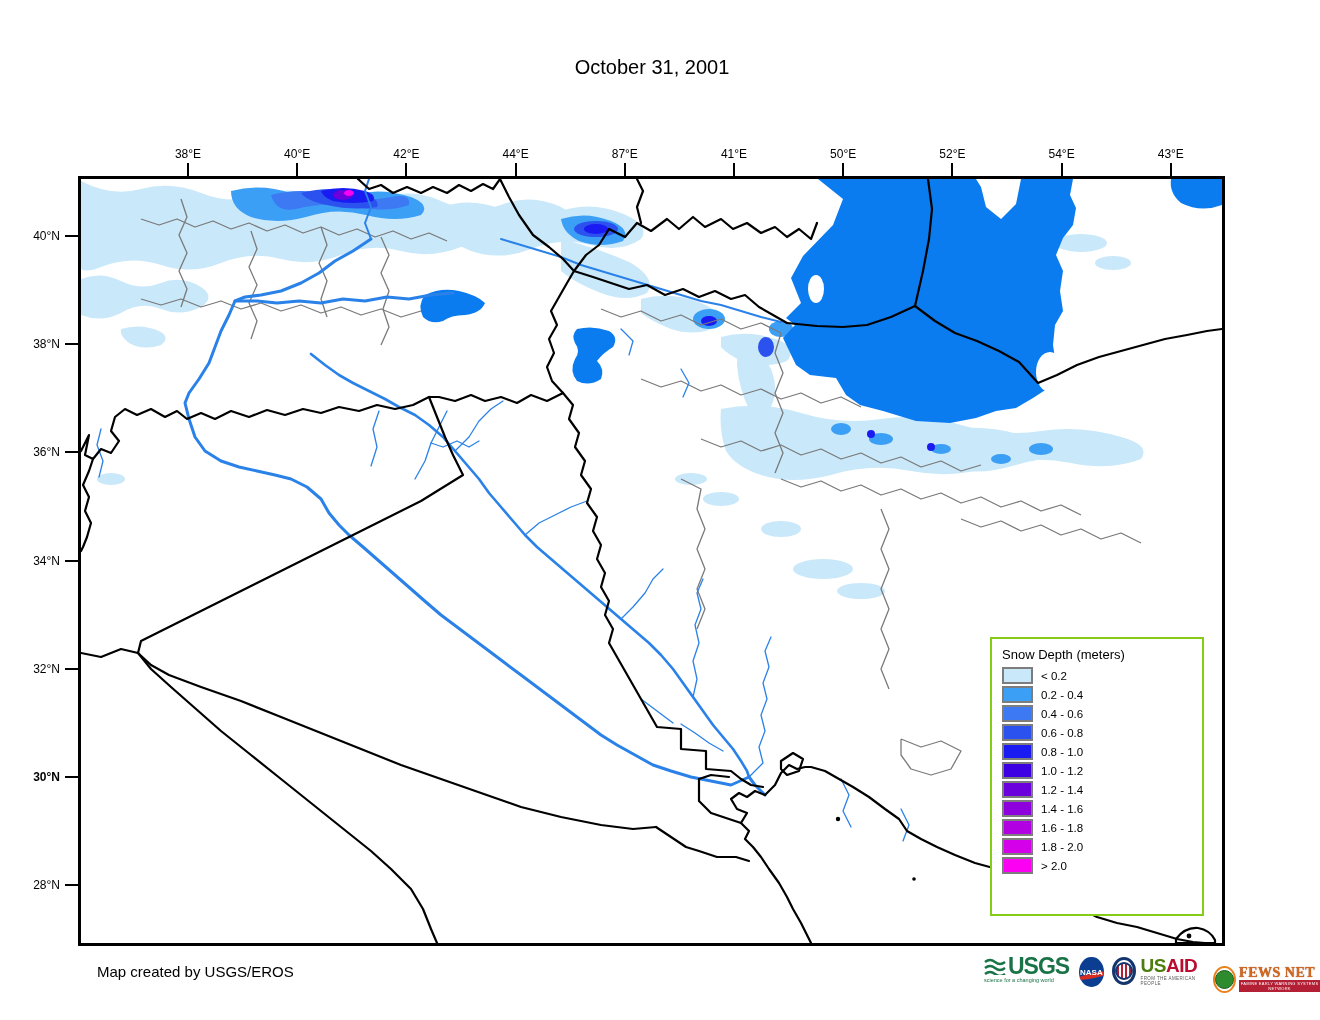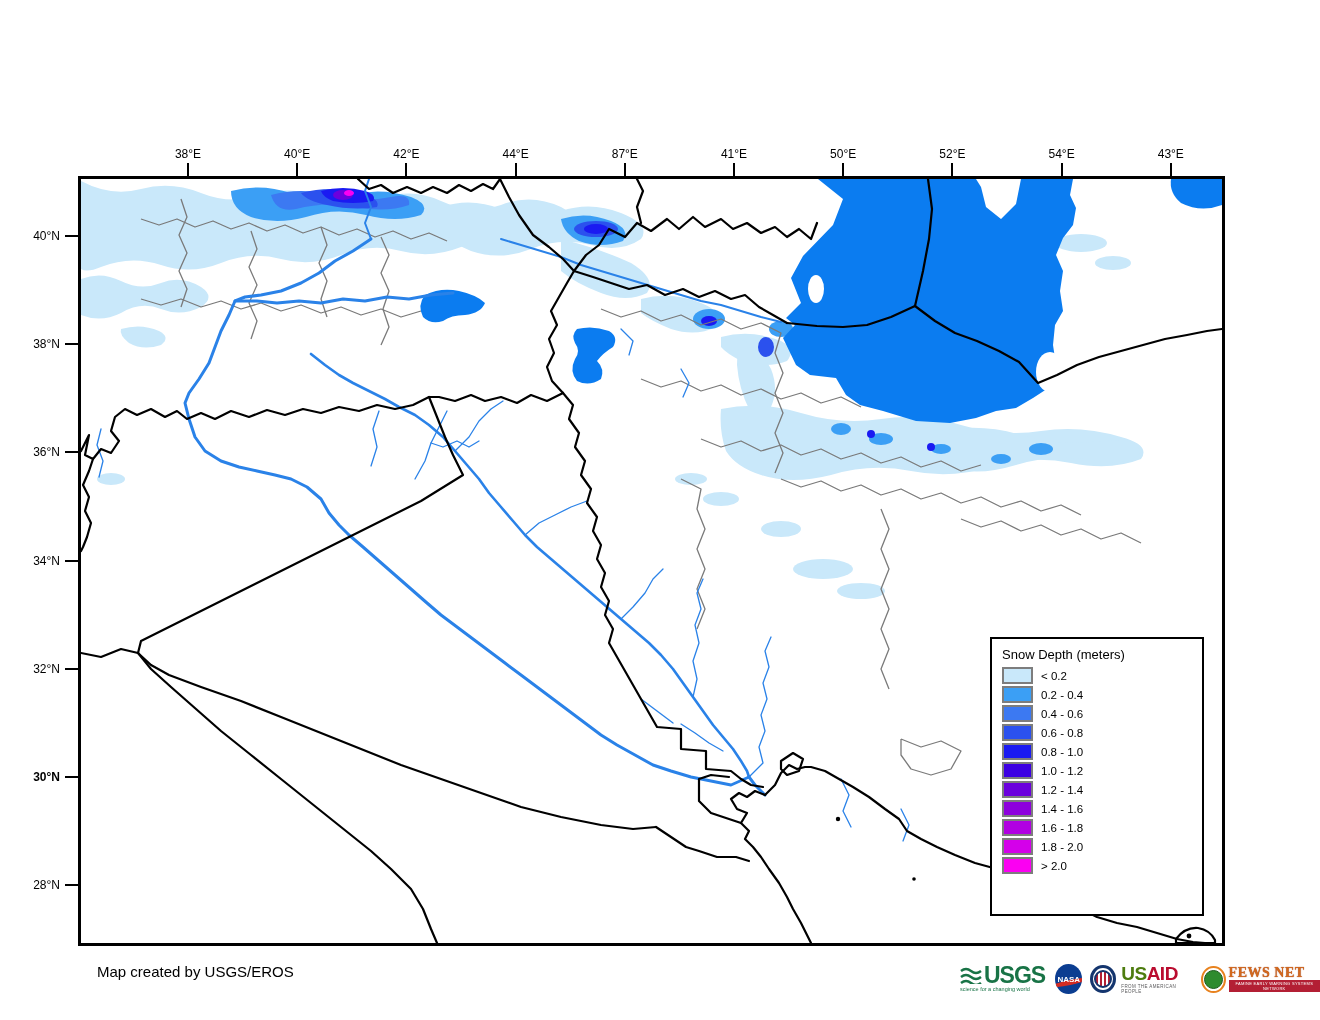--- a/index.html
+++ b/index.html
@@ -6,28 +6,28 @@
   body{width:1320px;height:1020px;position:relative;font-family:"Liberation Sans",sans-serif;overflow:hidden;}
   .hdr{position:absolute;left:0;top:44px;width:1304px;text-align:center;}
   .title{font-size:27px;font-weight:bold;color:#000;}
   .subtitle{font-size:20px;color:#000;margin-top:12px;}
   .map-frame{position:absolute;left:78px;top:176px;width:1141px;height:764px;border:3px solid #000;background:#fff;}
   .map-frame svg{position:absolute;left:0;top:0;}
   .tick-top{position:absolute;width:2px;height:13px;background:#000;top:163px;}
   .tick-left{position:absolute;width:13px;height:2px;background:#000;left:65px;}
   .lbl-top{position:absolute;top:147px;width:60px;margin-left:-30px;text-align:center;font-size:12px;color:#000;}
   .lbl-left{position:absolute;width:44px;text-align:right;left:16px;margin-top:-7px;font-size:12px;color:#000;}
-  .legend{position:absolute;left:990px;top:637px;width:214px;height:279px;background:#fff;border:2px solid #000000;box-sizing:border-box;z-index:5;}
+  .legend{position:absolute;left:990px;top:637px;width:214px;height:279px;background:#fff;border:2px solid #84cc16;box-sizing:border-box;z-index:5;}
   .legend-title{font-size:13px;color:#000;margin:8px 0 4px 10px;}
   .legend-row{display:flex;align-items:center;height:19px;margin-left:10px;}
   .sw{width:27px;height:13px;border:2px solid #7d7d7d;box-sizing:content-box;margin-right:8px;}
   .legend-row .ll{font-size:11.5px;color:#000;}
   .legend-attr{font-size:11.5px;color:#000;margin:6px 0 0 10px;line-height:14px;}
   .credit{position:absolute;left:97px;top:963px;font-size:15px;color:#000;}
-  .logos{position:absolute;left:960px;top:957px;height:44px;display:flex;align-items:center;}
+  .logos{position:absolute;left:984px;top:957px;height:44px;display:flex;}
   .usgs{display:flex;flex-direction:column;margin-right:10px;}
   .usgs-top{display:flex;align-items:flex-end;}
   .usgs-wave{width:22px;height:18px;margin-right:2px;}
   .usgs-name{font-size:23px;font-weight:bold;color:#187346;letter-spacing:-1px;line-height:18px;}
   .usgs-tag{font-size:5.5px;color:#187346;margin-top:2px;}
   .nasa{width:30px;height:30px;border-radius:50%;background:#0b3d91;color:#fff;display:flex;align-items:center;justify-content:center;font-size:8px;font-weight:bold;margin-right:8px;position:relative;overflow:hidden;}
   .nasa:after{content:"";position:absolute;left:-4px;top:16px;width:38px;height:5px;background:#d42c22;border-radius:50%;transform:rotate(-12deg);}
   .nasa span{position:relative;z-index:2;}
   .seal{width:28px;height:28px;border-radius:50%;background:#fff;border:3px solid #14356e;box-sizing:border-box;margin-right:5px;display:flex;align-items:center;justify-content:center;}
   .seal-in{width:14px;height:14px;border-radius:50%;background:repeating-linear-gradient(90deg,#b31f34 0 2px,#fff 2px 4px);border:2px solid #14356e;}
@@ -39,20 +39,21 @@
   .fews-globe{width:27px;height:27px;border-radius:50%;background:#ffffff;border:2px solid #e8821e;box-sizing:border-box;display:flex;align-items:center;justify-content:center;margin-right:3px;}
   .fews-globe i{display:block;width:17px;height:17px;border-radius:50%;background:#2e8b2e;border:1px solid #1d5c1d;}
   .fews-txt{display:flex;flex-direction:column;}
   .fews-name{font-family:"Liberation Serif",serif;font-size:14px;font-weight:bold;color:#d2691e;text-shadow:0 0 1px #8b2500;letter-spacing:0.5px;line-height:13px;}
   .fews-tag{background:#b31f34;color:#fff;font-size:4px;text-align:center;padding:1px 0;margin-top:1px;letter-spacing:0.3px;}
 </style>
 </head>
 <body>
 
 <div class="hdr">
+  <div class="subtitle">October 31, 2001</div>
 </div>
 
 <div id="axis-layer">
     <div class="tick-top" style="left: 187px;"></div>
     <span class="lbl-top" style="left: 188px;">38°E</span>
     <div class="tick-top" style="left: 296.2px;"></div>
     <span class="lbl-top" style="left: 297.2px;">40°E</span>
     <div class="tick-top" style="left: 405.4px;"></div>
     <span class="lbl-top" style="left: 406.4px;">42°E</span>
     <div class="tick-top" style="left: 514.6px;"></div>

